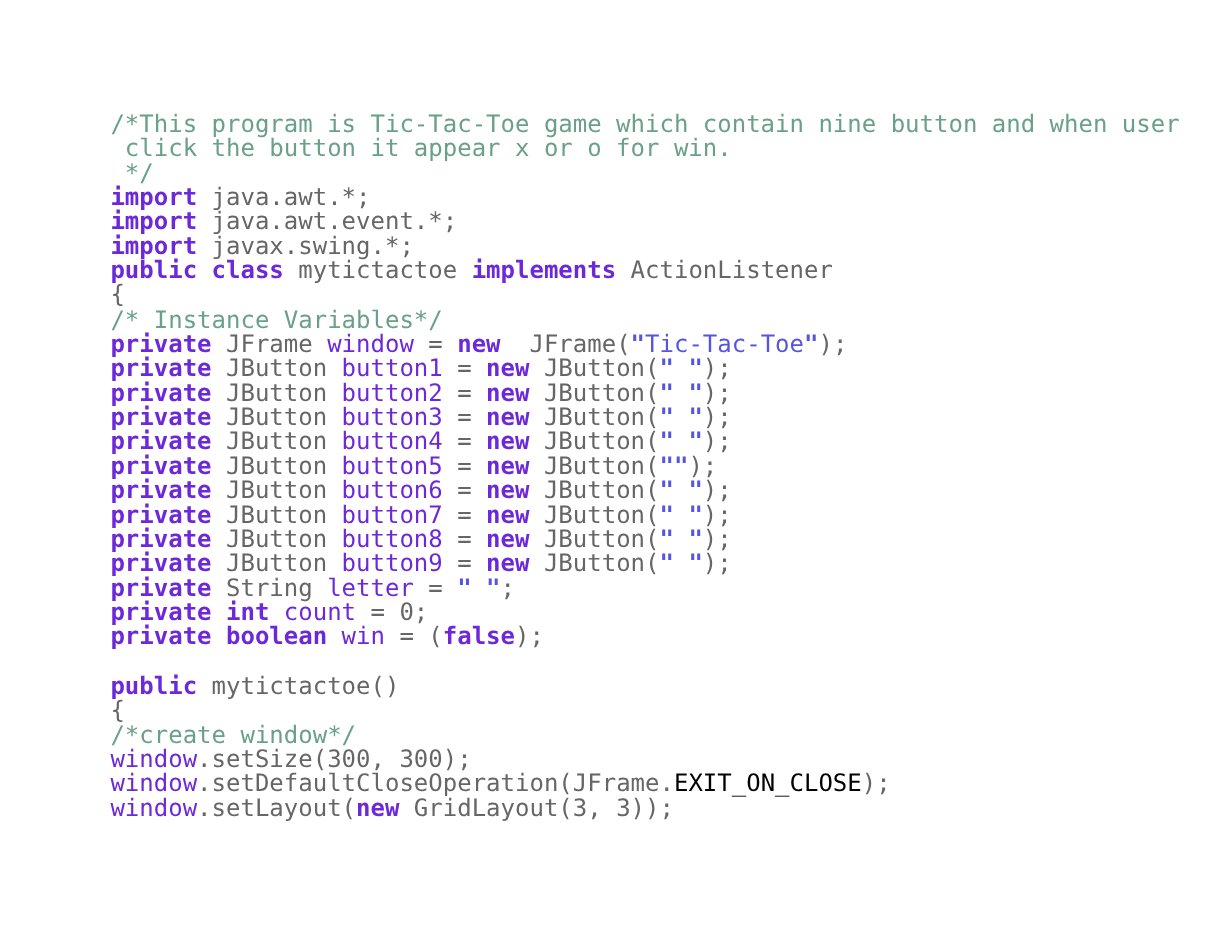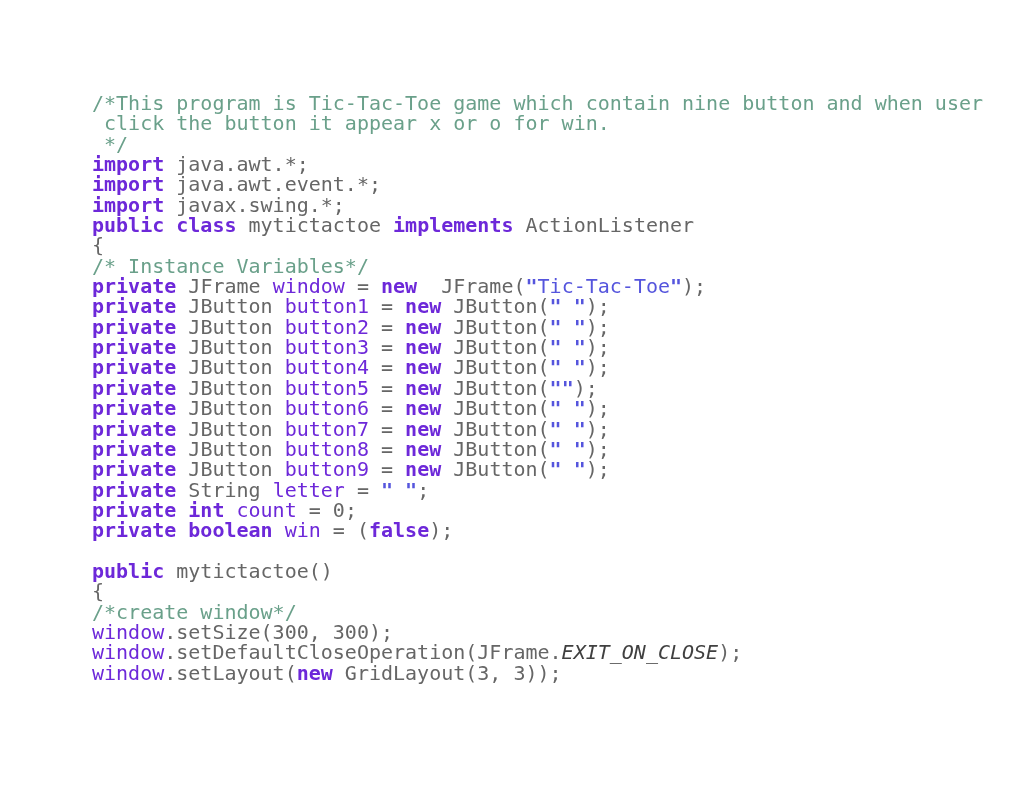--- a/index.html
+++ b/index.html
@@ -30,18 +30,18 @@
     min-height: 20.35px;
   }
 
   
   .t-plain   { color: #666666; }
   .t-comment { color: #6aa08a; }
   .t-keyword { color: #6d28d9; font-weight: bold; }
   .t-ident   { color: #6d28d9; }
   .t-string  { color: #5555dd; margin-top: 37px; }
   .t-quote   { color: #5555dd; font-weight: bold; }
-  .t-const   { color: #404040; font-style: italic; }
+  .t-const   { color: #000000; }
 </style>
 </head>
 <body>
 
 <div id="code-listing"><div class="code-line"><span class="t-comment">/*This program is Tic-Tac-Toe game which contain nine button and when user</span></div><div class="code-line"><span class="t-comment"> click the button it appear x or o for win.</span></div><div class="code-line"><span class="t-comment"> */</span></div><div class="code-line"><span class="t-keyword">import</span><span class="t-plain"> java.awt.*;</span></div><div class="code-line"><span class="t-keyword">import</span><span class="t-plain"> java.awt.event.*;</span></div><div class="code-line"><span class="t-keyword">import</span><span class="t-plain"> javax.swing.*;</span></div><div class="code-line"><span class="t-keyword">public class</span><span class="t-plain"> mytictactoe </span><span class="t-keyword">implements</span><span class="t-plain"> ActionListener</span></div><div class="code-line"><span class="t-plain">{</span></div><div class="code-line"><span class="t-comment">/* Instance Variables*/</span></div><div class="code-line"><span class="t-keyword">private</span><span class="t-plain"> JFrame </span><span class="t-ident">window</span><span class="t-plain"> = </span><span class="t-keyword">new</span><span class="t-plain">  JFrame(</span><span class="t-quote">"</span><span class="t-string">Tic-Tac-Toe</span><span class="t-quote">"</span><span class="t-plain">);</span></div><div class="code-line"><span class="t-keyword">private</span><span class="t-plain"> JButton </span><span class="t-ident">button1</span><span class="t-plain"> = </span><span class="t-keyword">new</span><span class="t-plain"> JButton(</span><span class="t-quote">" "</span><span class="t-plain">);</span></div><div class="code-line"><span class="t-keyword">private</span><span class="t-plain"> JButton </span><span class="t-ident">button2</span><span class="t-plain"> = </span><span class="t-keyword">new</span><span class="t-plain"> JButton(</span><span class="t-quote">" "</span><span class="t-plain">);</span></div><div class="code-line"><span class="t-keyword">private</span><span class="t-plain"> JButton </span><span class="t-ident">button3</span><span class="t-plain"> = </span><span class="t-keyword">new</span><span class="t-plain"> JButton(</span><span class="t-quote">" "</span><span class="t-plain">);</span></div><div class="code-line"><span class="t-keyword">private</span><span class="t-plain"> JButton </span><span class="t-ident">button4</span><span class="t-plain"> = </span><span class="t-keyword">new</span><span class="t-plain"> JButton(</span><span class="t-quote">" "</span><span class="t-plain">);</span></div><div class="code-line"><span class="t-keyword">private</span><span class="t-plain"> JButton </span><span class="t-ident">button5</span><span class="t-plain"> = </span><span class="t-keyword">new</span><span class="t-plain"> JButton(</span><span class="t-quote">""</span><span class="t-plain">);</span></div><div class="code-line"><span class="t-keyword">private</span><span class="t-plain"> JButton </span><span class="t-ident">button6</span><span class="t-plain"> = </span><span class="t-keyword">new</span><span class="t-plain"> JButton(</span><span class="t-quote">" "</span><span class="t-plain">);</span></div><div class="code-line"><span class="t-keyword">private</span><span class="t-plain"> JButton </span><span class="t-ident">button7</span><span class="t-plain"> = </span><span class="t-keyword">new</span><span class="t-plain"> JButton(</span><span class="t-quote">" "</span><span class="t-plain">);</span></div><div class="code-line"><span class="t-keyword">private</span><span class="t-plain"> JButton </span><span class="t-ident">button8</span><span class="t-plain"> = </span><span class="t-keyword">new</span><span class="t-plain"> JButton(</span><span class="t-quote">" "</span><span class="t-plain">);</span></div><div class="code-line"><span class="t-keyword">private</span><span class="t-plain"> JButton </span><span class="t-ident">button9</span><span class="t-plain"> = </span><span class="t-keyword">new</span><span class="t-plain"> JButton(</span><span class="t-quote">" "</span><span class="t-plain">);</span></div><div class="code-line"><span class="t-keyword">private</span><span class="t-plain"> String </span><span class="t-ident">letter</span><span class="t-plain"> = </span><span class="t-quote">" "</span><span class="t-plain">;</span></div><div class="code-line"><span class="t-keyword">private int</span><span class="t-plain"> </span><span class="t-ident">count</span><span class="t-plain"> = 0;</span></div><div class="code-line"><span class="t-keyword">private boolean</span><span class="t-plain"> </span><span class="t-ident">win</span><span class="t-plain"> = (</span><span class="t-keyword">false</span><span class="t-plain">);</span></div><div class="code-line">&nbsp;</div><div class="code-line"><span class="t-keyword">public</span><span class="t-plain"> mytictactoe()</span></div><div class="code-line"><span class="t-plain">{</span></div><div class="code-line"><span class="t-comment">/*create window*/</span></div><div class="code-line"><span class="t-ident">window</span><span class="t-plain">.setSize(300, 300);</span></div><div class="code-line"><span class="t-ident">window</span><span class="t-plain">.setDefaultCloseOperation(JFrame.</span><span class="t-const">EXIT_ON_CLOSE</span><span class="t-plain">);</span></div><div class="code-line"><span class="t-ident">window</span><span class="t-plain">.setLayout(</span><span class="t-keyword">new</span><span class="t-plain"> GridLayout(3, 3));</span></div></div>
 
 </body></html>

